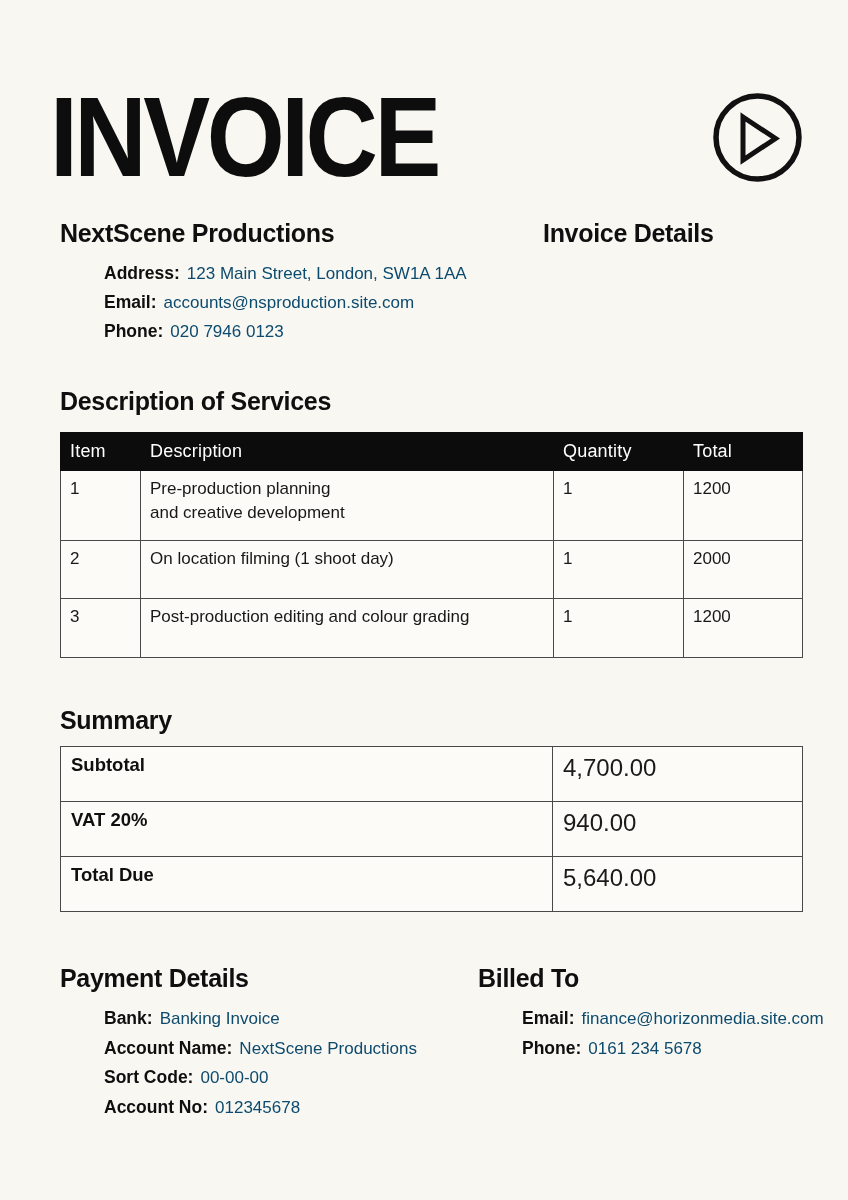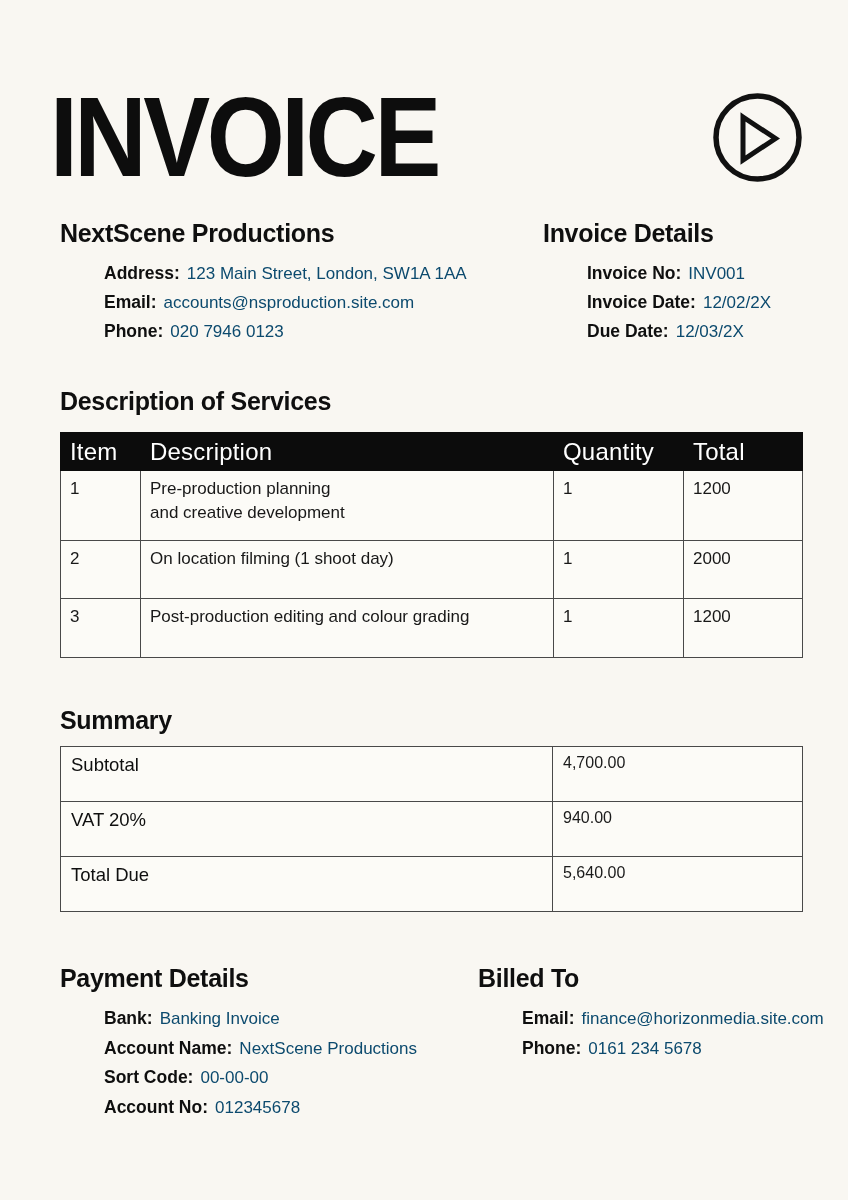--- a/index.html
+++ b/index.html
@@ -30,40 +30,40 @@
   #company-section{left:60px;top:218px;width:440px;}
   #invoice-details-section{left:543px;top:218px;width:260px;}
   #services-section{left:60px;top:386px;width:742px;}
   #summary-section{left:60px;top:705px;width:742px;}
   #payment-section{left:60px;top:963px;width:420px;}
   #billed-section{left:478px;top:963px;width:340px;}
   #payment-section .frow, #billed-section .frow{line-height:29.5px;}
   
   table{border-collapse:collapse;table-layout:fixed;width:742px;background:#fcfbf7;}
   #services-table th{
-    background:#0c0c0c;color:#ffffff;font-weight:400;font-size:24px;
+    background:#0c0c0c;color:#ffffff;font-weight:400;font-size:18px;
     text-align:left;padding:0 9px;height:38px;border:1px solid #0c0c0c;
     box-sizing:border-box;vertical-align:middle;letter-spacing:0.2px;
   }
   #services-table td{
     border:1.5px solid #494949;vertical-align:top;
     padding:6px 9px;font-size:17px;line-height:23.5px;color:#181818;
     box-sizing:border-box;
   }
   #services-table .desc-cell{white-space:pre-line;}
   #services-table tbody tr:nth-of-type(1){height:70px;}
   #services-table tbody tr:nth-of-type(2){height:58px;}
   #services-table tbody tr:nth-of-type(3){height:59px;}
   
   #summary-table td{
     border:1.5px solid #494949;vertical-align:top;padding:7px 10px;box-sizing:border-box;
   }
   #summary-table tr{height:55px;}
-  #summary-table .sum-label{font-weight:400;font-size:18.5px;color:#0f0f0f;}
-  #summary-table .sum-value{font-size:16px;color:#1a1a1a;margin-top:32px;}
+  #summary-table .sum-label{font-weight:700;font-size:18.5px;color:#0f0f0f;}
+  #summary-table .sum-value{font-size:24px;color:#1a1a1a;margin-top:32px;}
 </style>
 </head>
 <body>
 
 <h1 id="invoice-title" class="abs">INVOICE</h1>
 
 <div id="play-button" class="abs">
   <svg width="91" height="91" viewBox="0 0 91 91">
     <circle cx="45.5" cy="45.5" r="41.5" fill="none" stroke="#111111" stroke-width="5.5"></circle>
     <path d="M 31 25 L 63.5 46.5 L 31 68 Z" fill="none" stroke="#111111" stroke-width="5" stroke-linejoin="miter"></path>
@@ -83,34 +83,20 @@
       </div>
 
       <div class="frow">
         <span class="lbl">Phone:</span><span class="val">020 7946 0123</span>
       </div>
     </div>
 </section>
 
 <section id="invoice-details-section" class="abs">
   <h2 class="sec">Invoice Details</h2>
-  <div>
-
-      <div class="frow">
-        <span class="lbl">Invoice No:</span><span class="val">INV001</span>
-      </div>
-
-      <div class="frow">
-        <span class="lbl">Invoice Date:</span><span class="val">12/02/2X</span>
-      </div>
-
-      <div class="frow">
-        <span class="lbl">Due Date:</span><span class="val">12/03/2X</span>
-      </div>
-    </div>
 </section>
 
 <section id="services-section" class="abs">
   <h2 class="sec" style="margin-bottom:16px;">Description of Services</h2>
   <table id="services-table">
     <colgroup>
       <col style="width:80px">
         <col style="width:413px">
         <col style="width:130px">
         <col style="width:119px">

